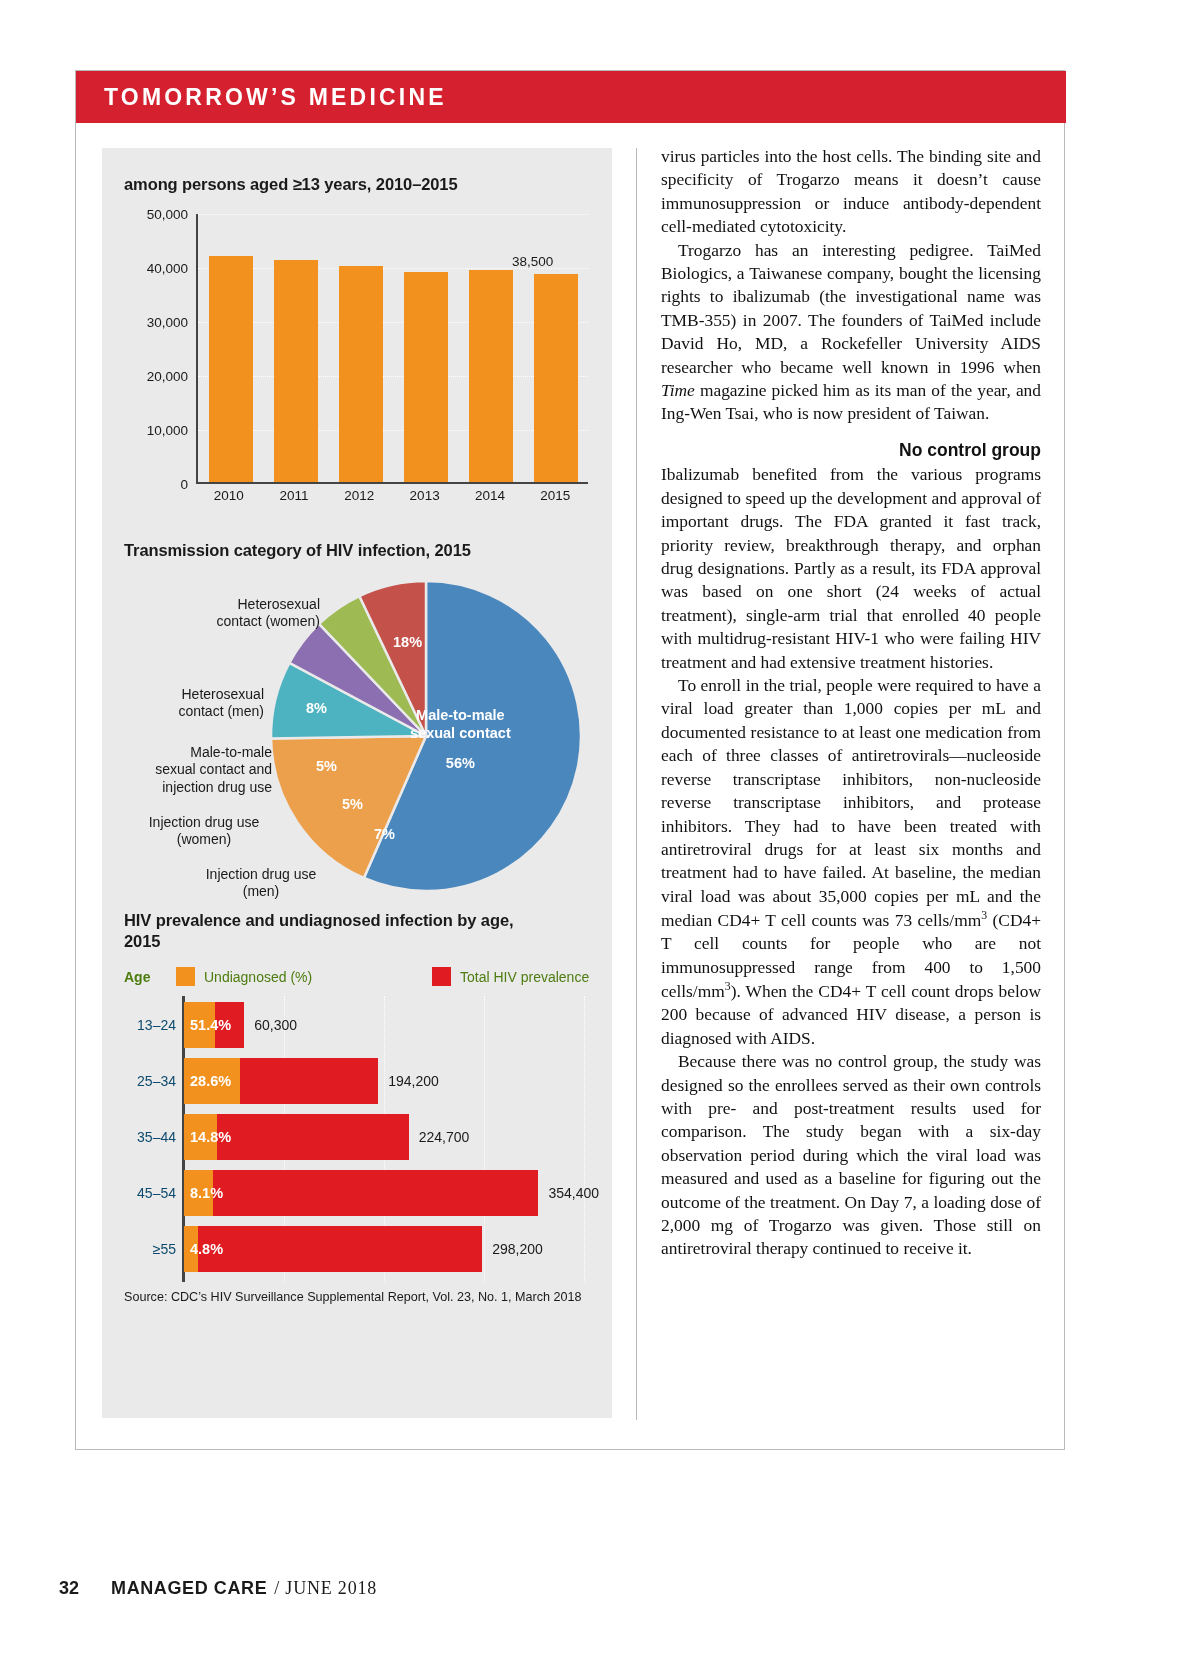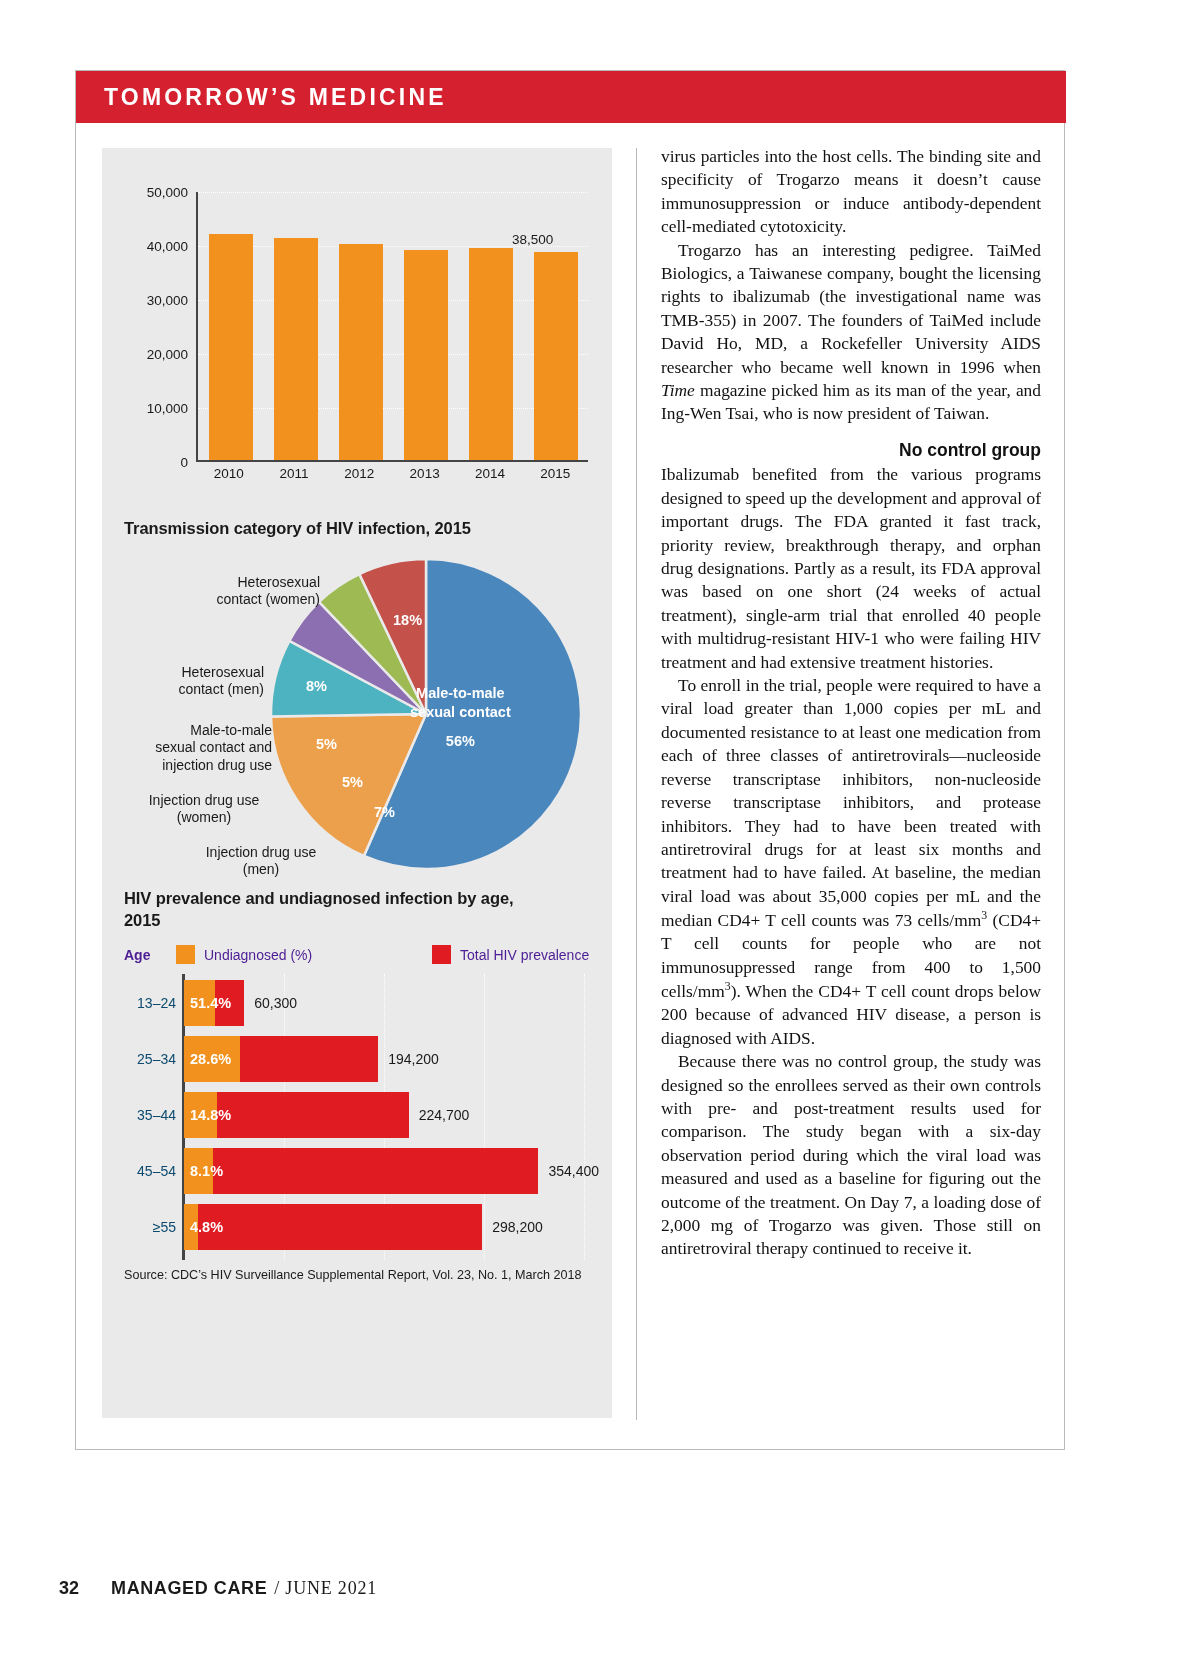--- a/index.html
+++ b/index.html
@@ -158,21 +158,21 @@
   }
   .pie-outlabel.center { text-align: center; }
 
   
   #hbar-section { margin-top: 6px; position: relative; }
   #hbar-legend {
     display: flex;
     align-items: center;
     margin-top: 14px;
     font-size: 14px;
-    color: #4c1d95;
+    color: #4d7c0f;
   }
   #hbar-legend .age-hdr { font-weight: bold; width: 52px; }
   .lg-item { display: flex; align-items: center; }
   .lg-swatch { width: 19px; height: 19px; margin-right: 9px; }
   #hbar-plot {
     position: relative;
     width: 466px; height: 290px;
     margin-top: 10px;
   }
   .hb-axis {
@@ -295,20 +295,21 @@
 
   <div id="section-header">
     <span class="title">TOMORROW’S MEDICINE</span>
   </div>
 
   <div id="body-cols">
 
     <div id="infographic">
 
       <div>
+        <div class="chart-title">among persons aged ≥13 years, 2010–2015</div>
       </div>
 
       <div id="bar-chart">
         <div class="vb-ylabels" id="vb-ylabels">
             <div class="vb-ylabel" style="top: 0px;">50,000</div>
             <div class="vb-ylabel" style="top: 54px;">40,000</div>
             <div class="vb-ylabel" style="top: 108px;">30,000</div>
             <div class="vb-ylabel" style="top: 162px;">20,000</div>
             <div class="vb-ylabel" style="top: 216px;">10,000</div>
             <div class="vb-ylabel" style="top: 270px;">0</div>
@@ -479,14 +480,14 @@
       <p class="indent"><span>To enroll in the trial, people were required to have a viral load greater than 1,000 copies per mL and documented resistance to at least one medication from each of three classes of antiretrovirals—nucleoside reverse transcriptase inhibitors, non-nucleoside reverse transcriptase inhibitors, and protease inhibitors. They had to have been treated with antiretroviral drugs for at least six months and treatment had to have failed. At baseline, the median viral load was about 35,000 copies per mL and the median CD4+ T cell counts was 73 cells/mm</span><sup>3</sup><span> (CD4+ T cell counts for people who are not immunosuppressed range from 400 to 1,500 cells/mm</span><sup>3</sup><span>). When the CD4+ T cell count drops below 200 because of advanced HIV disease, a person is diagnosed with AIDS.</span></p>
       <p class="indent">Because there was no control group, the study was designed so the enrollees served as their own controls with pre- and post-treatment results used for comparison. The study began with a six-day observation period during which the viral load was measured and used as a baseline for figuring out the outcome of the treatment. On Day 7, a loading dose of 2,000 mg of Trogarzo was given. Those still on antiretroviral therapy continued to receive it.</p>
     </div>
 
   </div>
 </div>
 
 <div id="footer">
   <span class="pageno">32</span>
   <span class="magname">MANAGED CARE</span>
-  <span class="issue">/ JUNE 2021</span>
+  <span class="issue">/ JUNE 2018</span>
 </div>
 
 </body></html>

